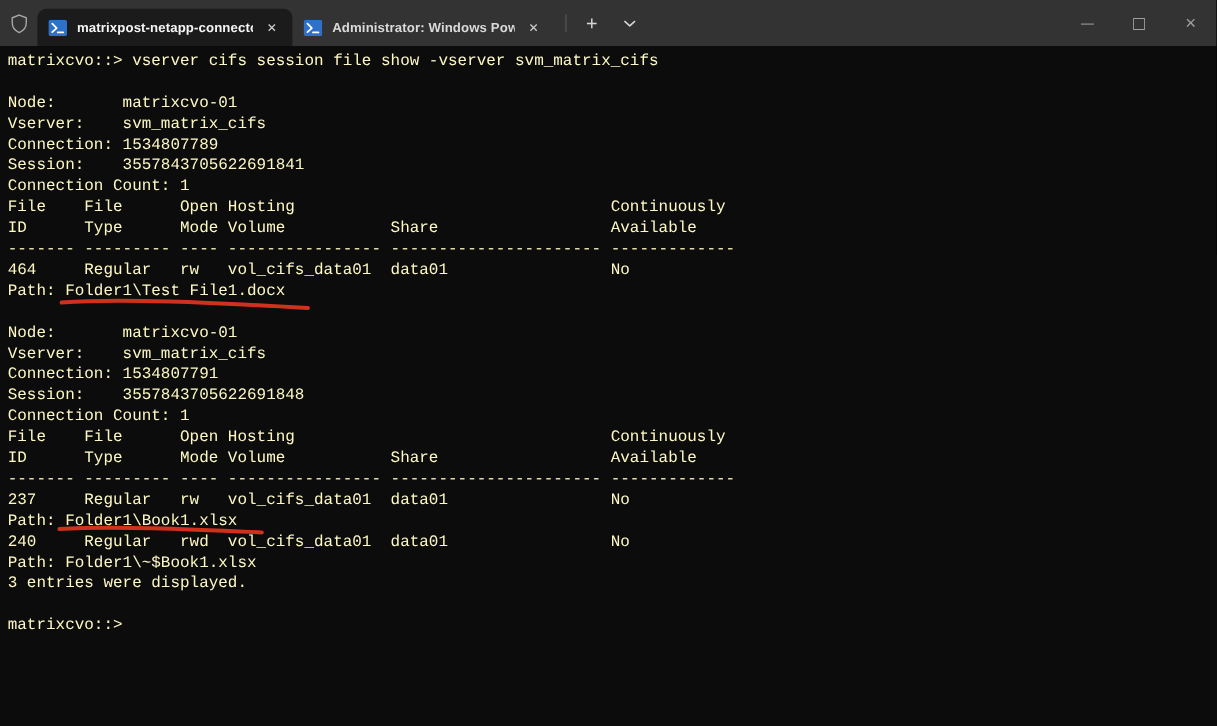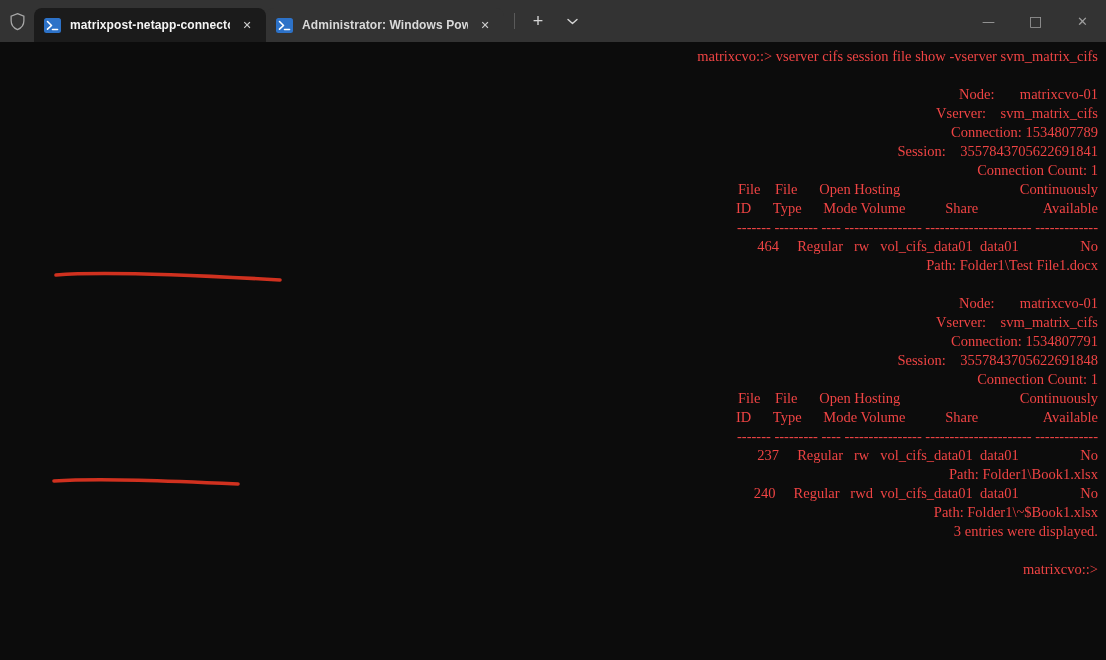--- a/index.html
+++ b/index.html
@@ -81,26 +81,25 @@
   .win-btn.close { font-size: 13px; }
 
   
   .terminal {
     position: relative;
     width: 1106px; height: 618px;
     background: #0c0c0c;
     padding: 5px 8px 0 7px;
   }
   .terminal pre {
-    font-family: Liberation Serif, serif;
+    font-family: Liberation Mono, monospace;
     font-size: 14.5px;
     line-height: 19px;
-    color: #ef4444;
+    color: #fef9c3;
     white-space: pre;
-    text-align: right;
   }
   .annot { position: absolute; pointer-events: none; }
   .annot-1 { left: 53px; top: 227px; }
   .annot-2 { left: 51px; top: 433px; }
 </style>
 </head>
 <body>
 
 <div class="window">
 

